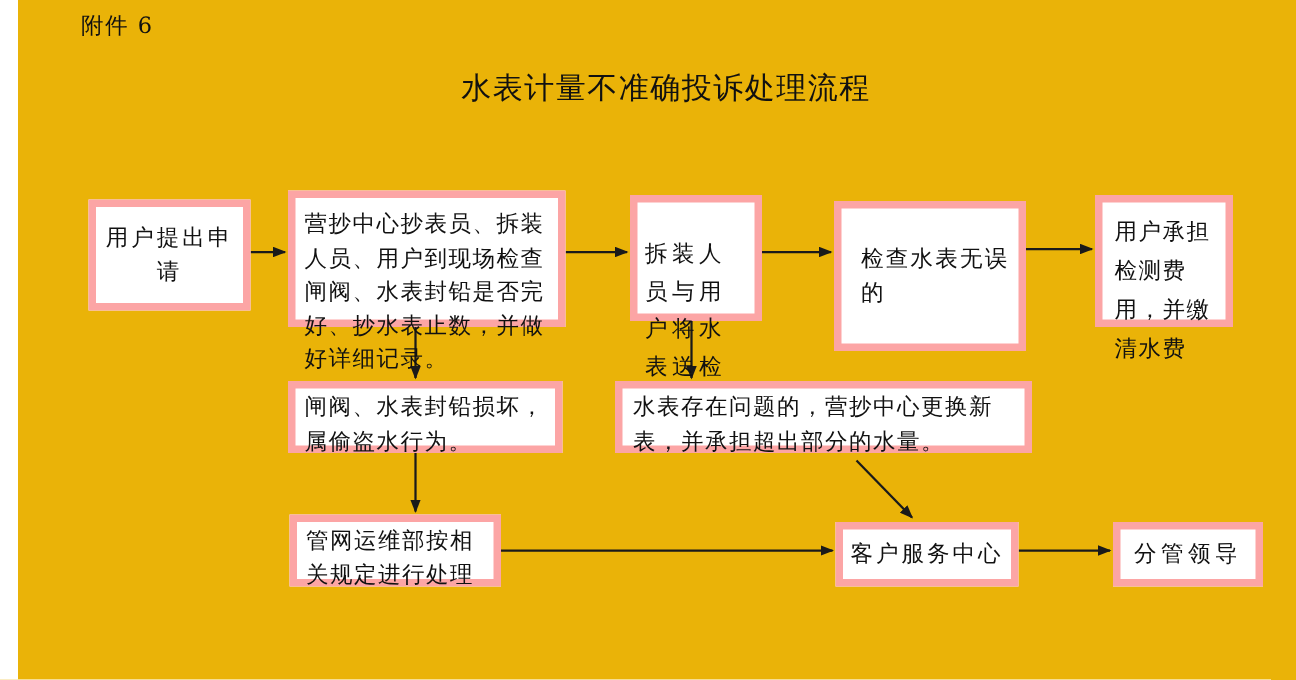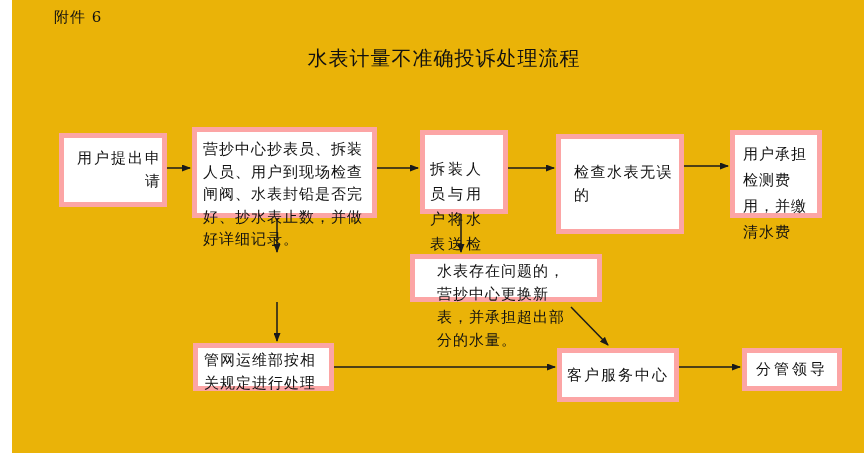--- a/index.html
+++ b/index.html
@@ -41,40 +41,40 @@
     background: #ffffff;
     box-sizing: border-box;
     font-size: 15px;
     line-height: 23px;
     color: #111111;
   }
   .node.center {
     display: flex;
     align-items: center;
     justify-content: center;
-    text-align: right;
+    text-align: center;
   }
   .node.leftpad {
     padding: 5px 6px;
   }
   .node.vcenter-left {
     display: flex;
     align-items: center;
     padding-left: 13px;
   }
   
   #node-apply            { left: 47px;  top: 133px; width: 108px; height: 74px; letter-spacing: 2px; }
   #node-site-check       { left: 180px; top: 127px; width: 185px; height: 91px; line-height: 22.5px; padding: 6px 6px; letter-spacing: 1px; }
   #node-send-meter       { left: 408px; top: 130px; width: 88px;  height: 84px; line-height: 25px; padding: 22px 5px; letter-spacing: 3px; }
   #node-meter-ok         { left: 544px; top: 134px; width: 128px; height: 100px; letter-spacing: 1.5px; }
   #node-user-pays        { left: 718px; top: 130px; width: 92px; height: 88px; line-height: 26px; padding: 6px 8px; letter-spacing: 1px; }
   #node-theft            { left: 180px; top: 254px; width: 183px; height: 48px; line-height: 23px; padding: 1px 6px; letter-spacing: 1px; }
-  #node-meter-problem    { left: 398px; top: 254px; width: 192px; height: 48px; line-height: 23px; padding: 1px 22px; letter-spacing: 1px; }
+  #node-meter-problem    { left: 398px; top: 254px; width: 278px; height: 48px; line-height: 23px; padding: 1px 7px; letter-spacing: 1px; }
   #node-pipeline-dept    { left: 181px; top: 343px; width: 141px; height: 48px; line-height: 23px; padding: 1px 6px; letter-spacing: 1px; }
-  #node-customer-service { left: 545px; top: 348px; width: 122px; height: 54px; letter-spacing: 2px; }
+  #node-customer-service { left: 545px; top: 348px; width: 122px; height: 43px; letter-spacing: 2px; }
   #node-leader           { left: 730px; top: 348px; width: 100px; height: 43px; letter-spacing: 3px; }
   .arrows-layer {
     position: absolute;
     left: 0;
     top: 0;
     width: 864px;
     height: 453px;
     pointer-events: none;
   }
 </style>
@@ -108,20 +108,21 @@
   <div class="node center" id="node-apply">用户提出申请</div>
 
   <div class="node leftpad" id="node-site-check">营抄中心抄表员、拆装人员、用户到现场检查闸阀、水表封铅是否完好、抄水表止数，并做好详细记录。</div>
 
   <div class="node leftpad" id="node-send-meter">拆装人员与用户将水表送检</div>
 
   <div class="node vcenter-left" id="node-meter-ok">检查水表无误的</div>
 
   <div class="node leftpad" id="node-user-pays">用户承担检测费用，并缴清水费</div>
 
+  <div class="node leftpad" id="node-theft">闸阀、水表封铅损坏，属偷盗水行为。</div>
 
   <div class="node leftpad" id="node-meter-problem">水表存在问题的，营抄中心更换新表，并承担超出部分的水量。</div>
 
   <div class="node leftpad" id="node-pipeline-dept">管网运维部按相关规定进行处理</div>
 
   <div class="node center" id="node-customer-service">客户服务中心</div>
 
   <div class="node center" id="node-leader">分管领导</div>
 
 </div>

